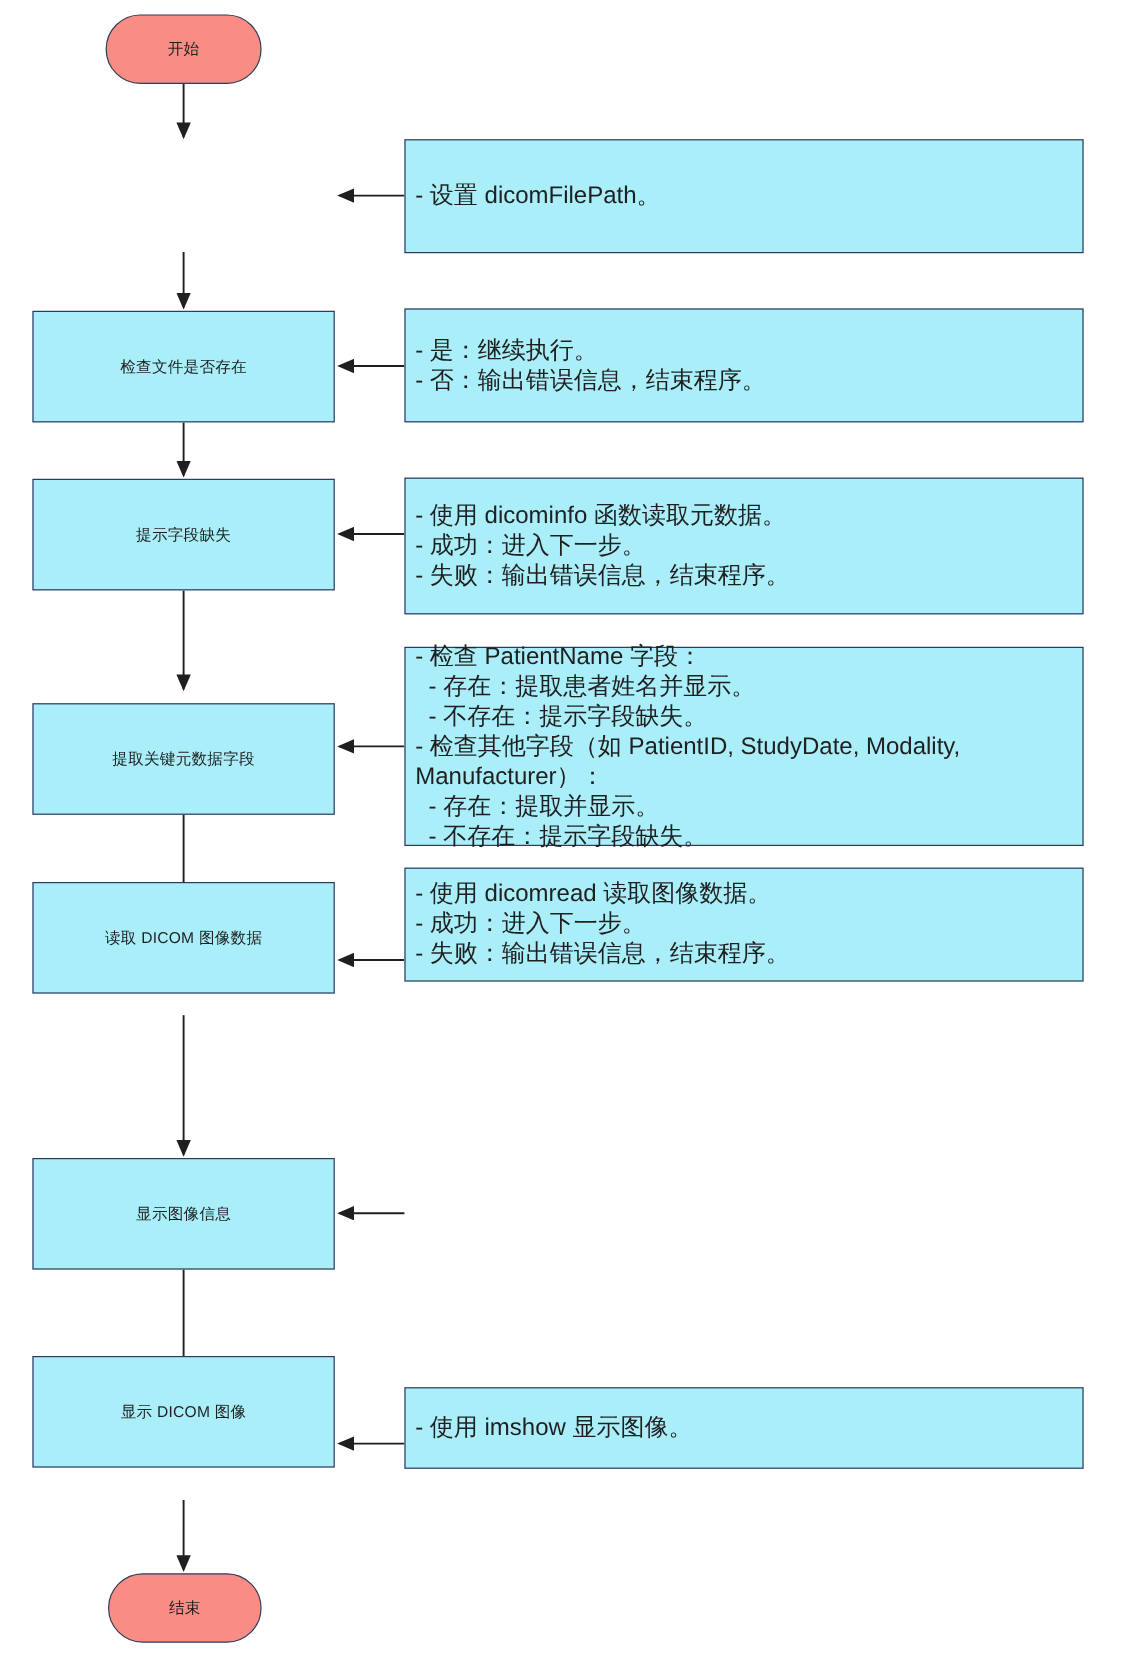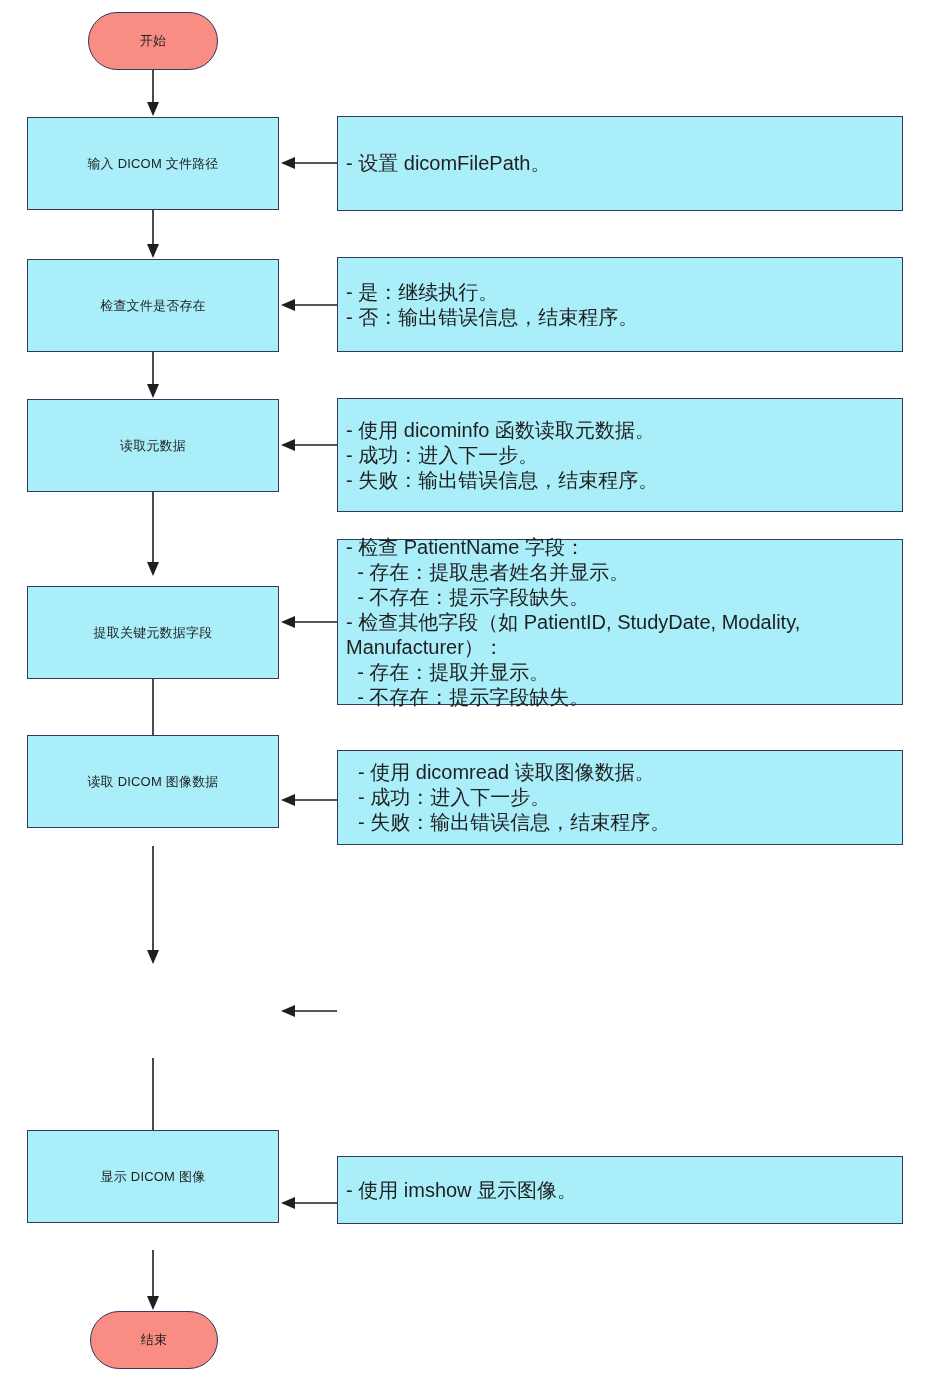--- a/index.html
+++ b/index.html
@@ -68,34 +68,34 @@
     <line x1="337" y1="622" x2="283" y2="622" marker-end="url(#ah)"></line>
     <line x1="337" y1="800" x2="283" y2="800" marker-end="url(#ah)"></line>
     <line x1="337" y1="1011" x2="283" y2="1011" marker-end="url(#ah)"></line>
     <line x1="337" y1="1203" x2="283" y2="1203" marker-end="url(#ah)"></line>
   </svg>
 
   <div class="node terminal" style="left:88px;top:12px;width:130px;height:58px;">
     <span>开始</span>
   </div>
 
-  <div class="node process" style="top:117px;">
-    <span>输入 DICOM 文件路径</span>
-  </div>
   <div class="node process" style="top:259px;">
     <span>检查文件是否存在</span>
   </div>
   <div class="node process" style="top:399px;">
-    <span>读取元数据</span>
+    <span>提示字段缺失</span>
   </div>
   <div class="node process" style="top:586px;">
     <span>提取关键元数据字段</span>
   </div>
   <div class="node process" style="top:735px;">
     <span>读取 DICOM 图像数据</span>
+  </div>
+  <div class="node process" style="top:965px;">
+    <span>显示图像信息</span>
   </div>
   <div class="node process" style="top:1130px;">
     <span>显示 DICOM 图像</span>
   </div>
 
   <div class="note" style="top:116px;height:95px;">
     <div class="note-text">- 设置 dicomFilePath。</div>
   </div>
   <div class="note" style="top:257px;height:95px;">
     <div class="note-text">- 是：继续执行。
@@ -107,21 +107,21 @@
 - 失败：输出错误信息，结束程序。</div>
   </div>
   <div class="note" style="top:539px;height:166px;">
     <div class="note-text">- 检查 PatientName 字段：
   - 存在：提取患者姓名并显示。
   - 不存在：提示字段缺失。
 - 检查其他字段（如 PatientID, StudyDate, Modality, Manufacturer）：
   - 存在：提取并显示。
   - 不存在：提示字段缺失。</div>
   </div>
-  <div class="note" style="top:750px;height:95px;padding-left:12px;">
+  <div class="note" style="top:723px;height:95px;">
     <div class="note-text">- 使用 dicomread 读取图像数据。
 - 成功：进入下一步。
 - 失败：输出错误信息，结束程序。</div>
   </div>
   <div class="note" style="top:1156px;height:68px;">
     <div class="note-text">- 使用 imshow 显示图像。</div>
   </div>
 
   <div class="node terminal" style="left:90px;top:1311px;width:128px;height:58px;">
     <span>结束</span>

